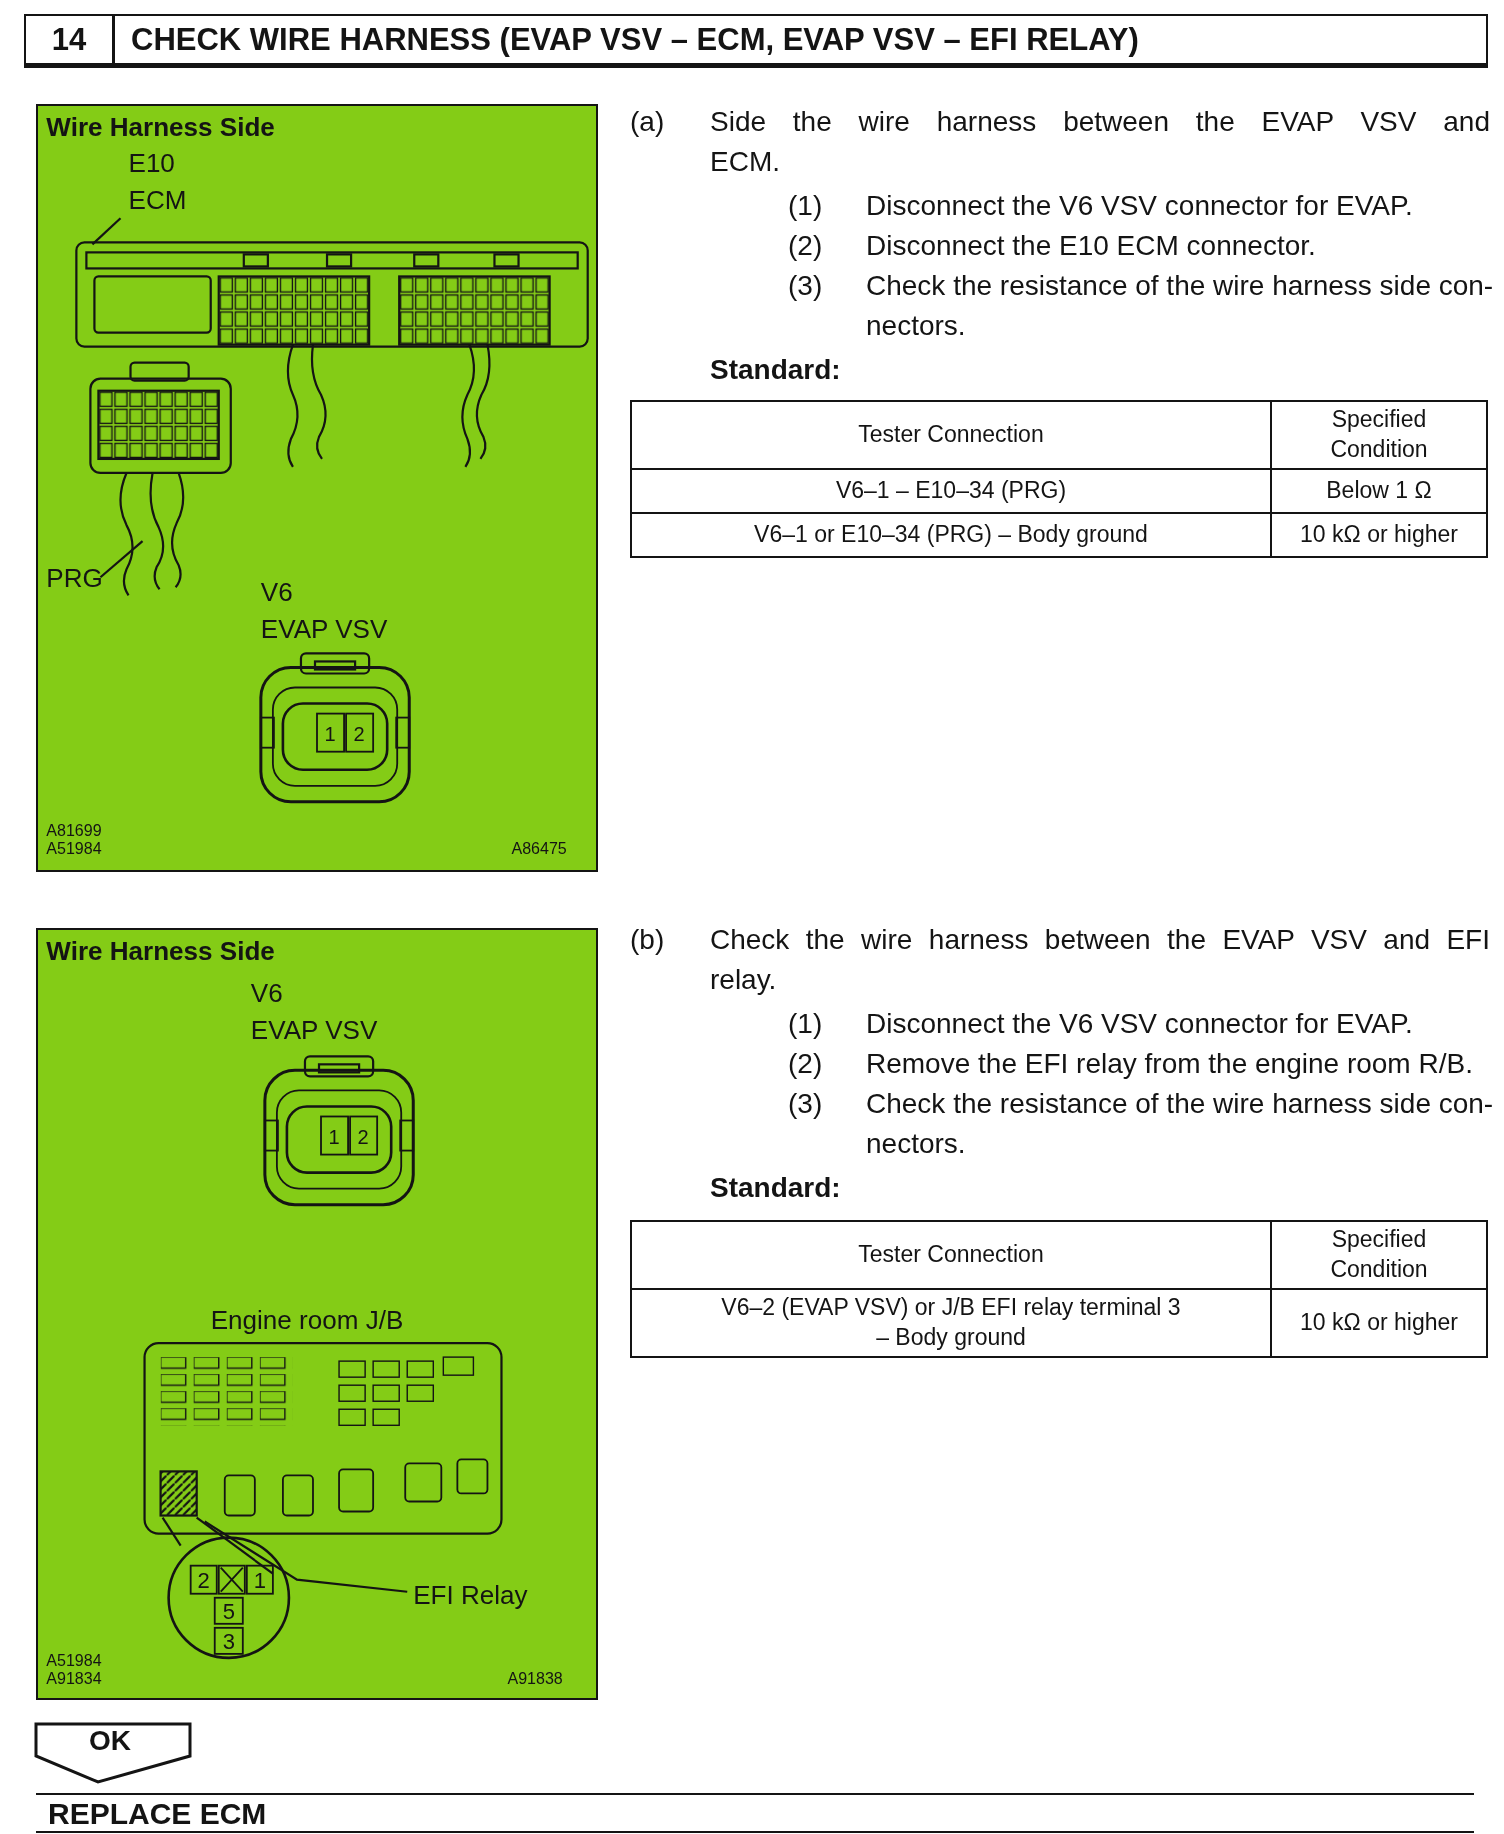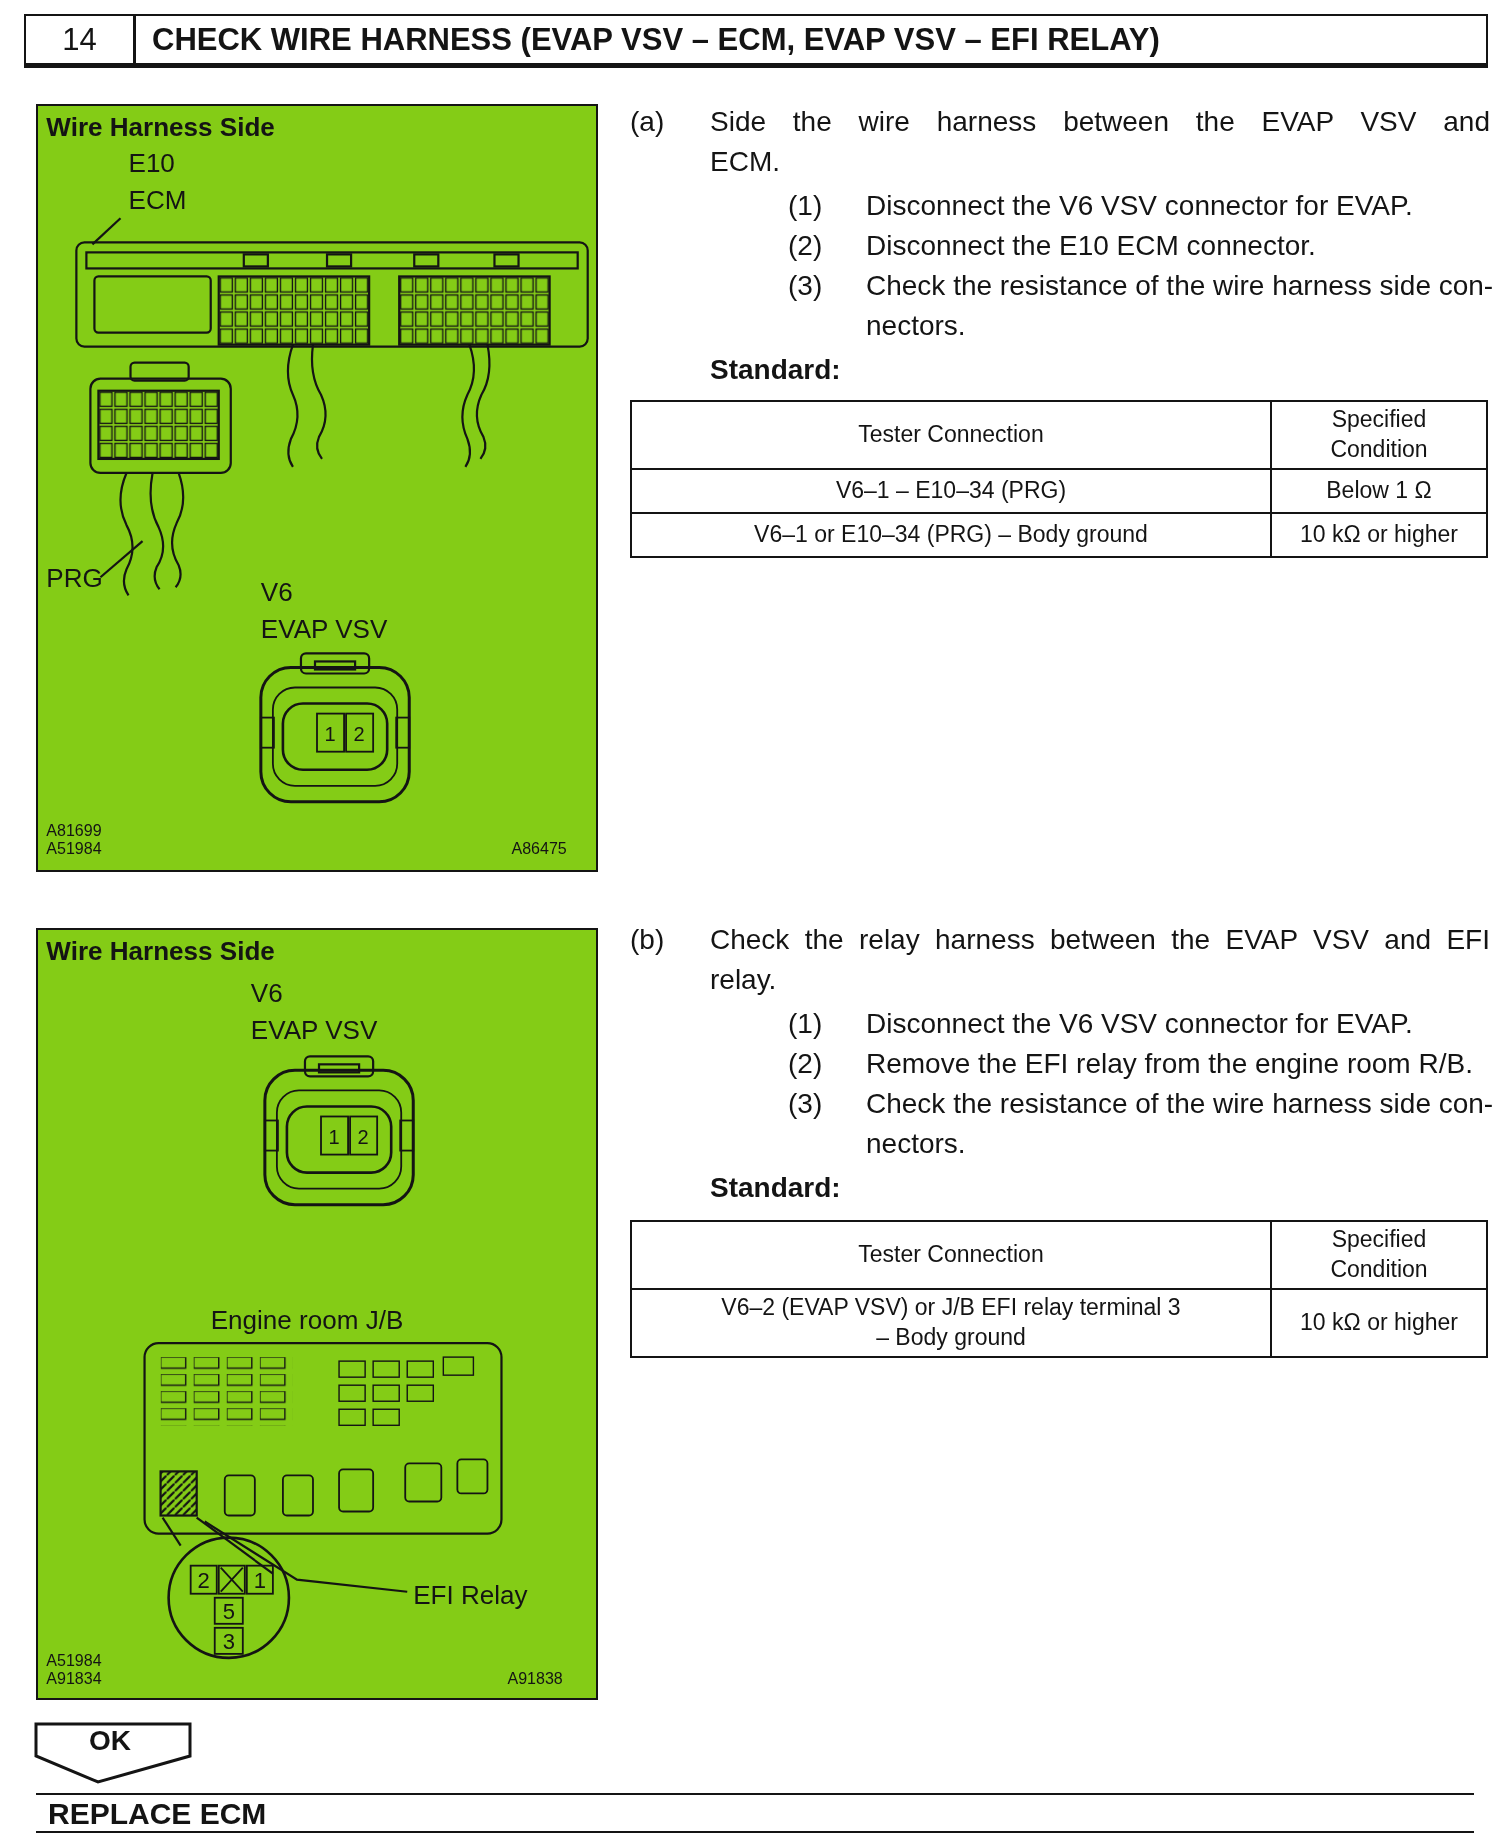--- a/index.html
+++ b/index.html
@@ -11,23 +11,23 @@
   }
   .page { position:relative; width:1504px; height:1834px; overflow:hidden; background:#fff; }
 
   
   .step-header {
     position:absolute; left:24px; top:14px; width:1464px; height:54px;
     display:flex; align-items:stretch;
     border:2px solid #141414; border-bottom:5px solid #141414;
   }
   .step-num-cell {
-    width:110px; border-right:3px solid #141414;
+    width:89px; border-right:3px solid #141414;
     display:flex; align-items:center; justify-content:center;
-    font-weight:normal; font-size:31px;
+    font-weight:bold; font-size:31px;
   }
   .step-title {
     flex:1; display:flex; align-items:center; padding-left:16px;
     font-weight:bold; font-size:31px; white-space:nowrap; overflow:hidden;
   }
 
   
   .fig-box { position:absolute; left:36px; width:562px; border:2.5px solid #141414; background:#84cc16; }
   .fig1 { top:104px; height:768px; }
   .fig2 { top:928px; height:772px; }
@@ -285,21 +285,21 @@
       <tr>
         <td>V6–1 or E10–34 (PRG) – Body ground</td>
         <td>10 kΩ or higher</td>
       </tr>
     </tbody>
   </table>
 
   <div class="proc proc-b">
     <span class="pmarker">(b)</span>
     <div class="ptext">
-      <div class="jline">Check the relay harness between the EVAP VSV and EFI</div>
+      <div class="jline">Check the wire harness between the EVAP VSV and EFI</div>
       <div class="nline">relay.</div>
     </div>
     <div class="steps">
       <div class="step">
         <span class="snum">(1)</span>
         <div class="nline">Disconnect the V6 VSV connector for EVAP.</div>
         <div class="nline"></div>
       </div>
       <div class="step">
         <span class="snum">(2)</span>

